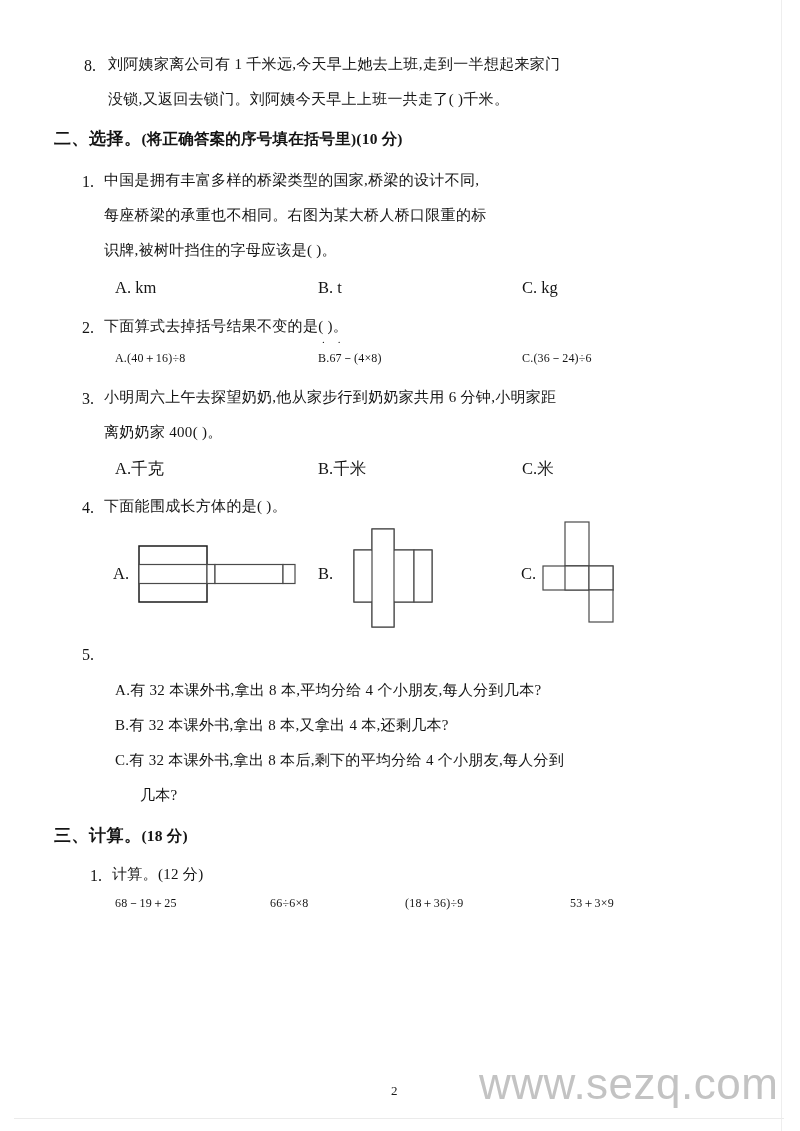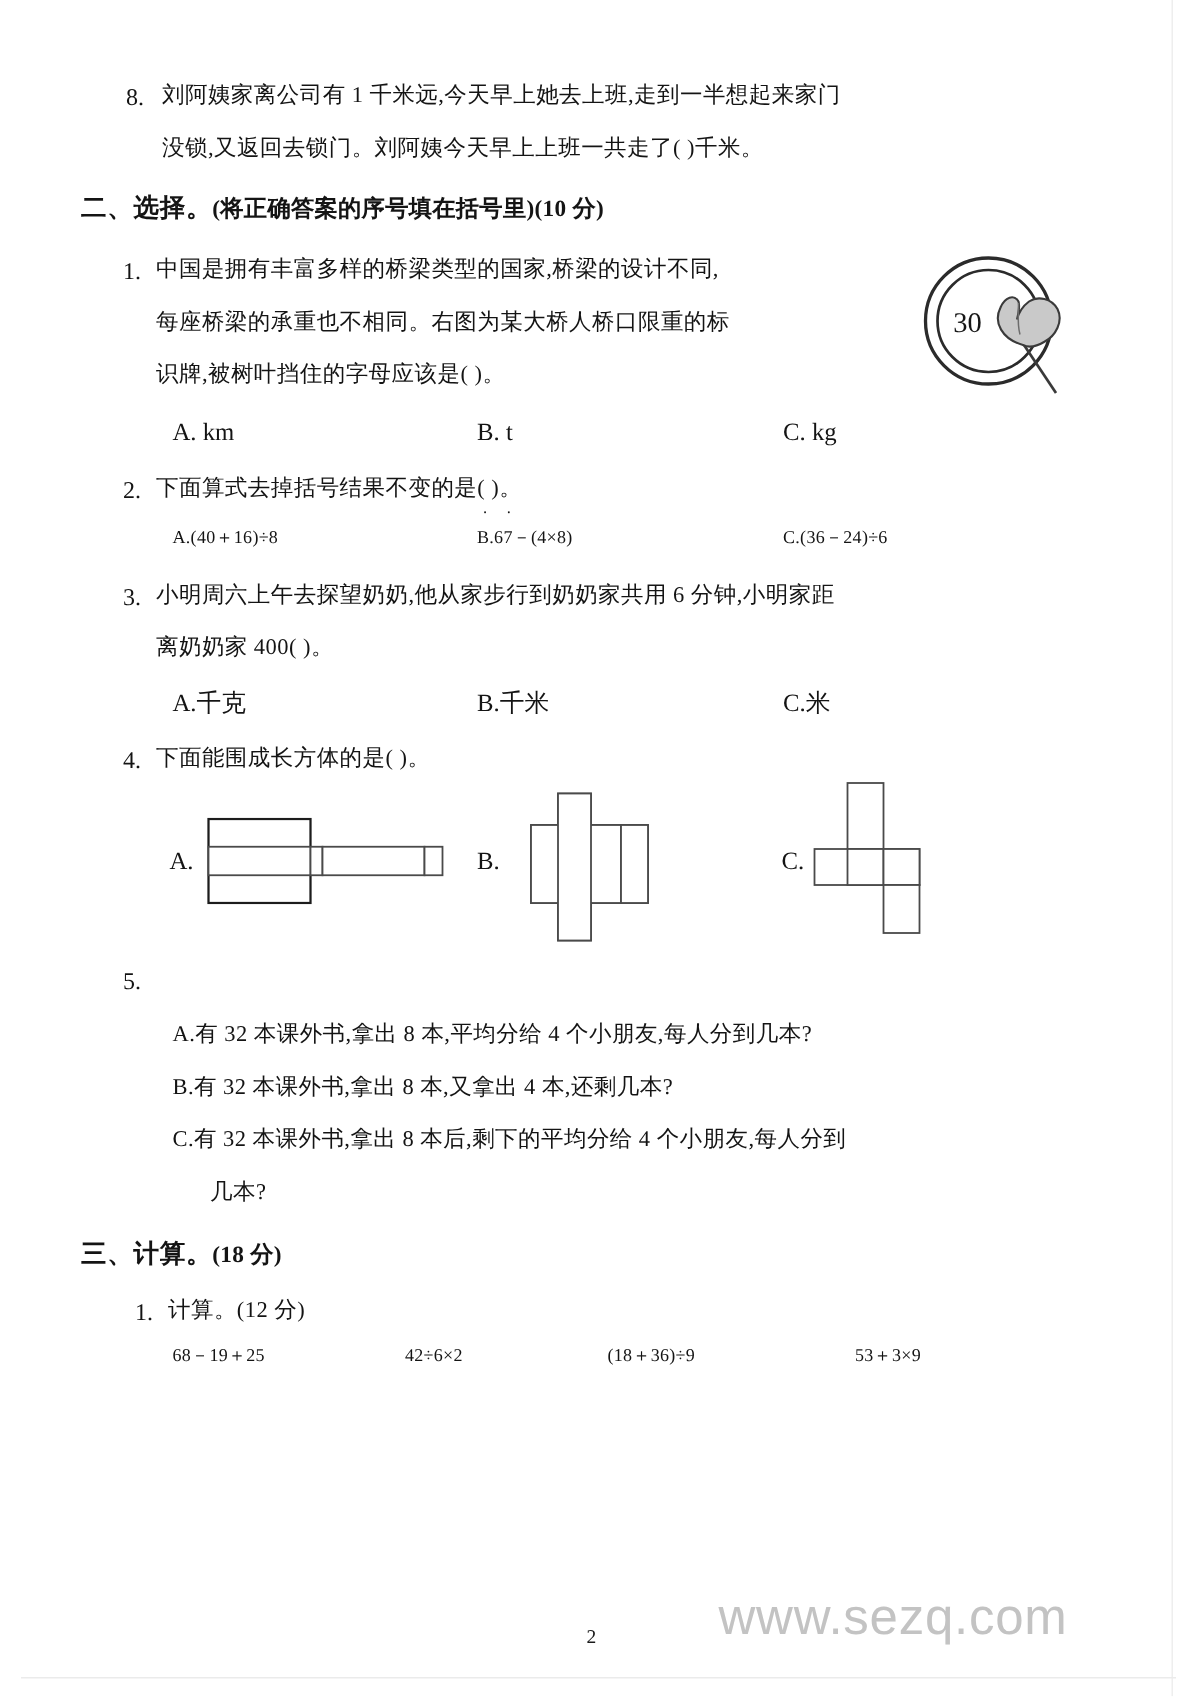--- a/index.html
+++ b/index.html
@@ -30,21 +30,21 @@
     position: absolute;
     left: 14px; top: 1118px;
     width: 770px; height: 1px;
     background: #ebebeb;
   }
   .watermark {
     position: absolute;
     left: 479px;
     top: 1059px;
     font-family: "Liberation Sans", "DejaVu Sans", sans-serif;
-    font-size: 34px;
+    font-size: 44px;
     color: #c3c3c3;
     letter-spacing: 0.5px;
     white-space: nowrap;
     user-select: none;
   }
   .page-number {
     position: absolute;
     left: 391px;
     top: 1083px;
     font-size: 13px;
@@ -134,40 +134,20 @@
 
   <div class="qnum" style="left:82px; top:174px;">1.</div>
   <div class="ln" style="left:104px; top:173px;">中国是拥有丰富多样的桥梁类型的国家,桥梁的设计不同,</div>
   <div class="ln" style="left:104px; top:208px;">每座桥梁的承重也不相同。右图为某大桥人桥口限重的标</div>
   <div class="ln" style="left:104px; top:243px;">识牌,被树叶挡住的字母应该是(    )。</div>
 
   <div class="opt" style="left:115px; top:280px;">A. km</div>
   <div class="opt" style="left:318px; top:280px;text-align:right;">B. t</div>
   <div class="opt" style="left:522px; top:280px;">C. kg</div>
 
-  <div class="sign">
-    <svg viewBox="0 0 104 104" width="104" height="104" aria-hidden="true">
-      <circle class="ring" cx="47" cy="48" r="42" stroke-width="2.2"></circle>
-      <circle class="ring" cx="47" cy="48" r="34" stroke-width="1.8"></circle>
-
-      <path d="M70 63 L92 96" stroke="#3a3a3a" stroke-width="1.8" fill="none"></path>
-
-      <path class="leaf-fill" d="M70 64
-               C 56 60, 50 49, 55 39
-               C 58 32, 64 30, 67 35
-               C 68 38, 67 43, 66 47
-               C 67 43, 70 38, 74 35
-               C 80 31, 89 33, 93 40
-               C 97 48, 92 58, 84 62
-               C 79 65, 74 66, 70 64 Z"></path>
-
-      <path d="M67 36 C 67 43, 66 50, 68 57" stroke="#6d6d6d" stroke-width="1" fill="none"></path>
-      <text x="33" y="55" text-anchor="middle" font-family="'Liberation Serif', serif" font-size="19" fill="#161616">30</text>
-    </svg>
-  </div>
 
   <div class="qnum" style="left:82px; top:320px;">2.</div>
   <div class="ln" style="left:104px; top:319px;">下面算式去掉括号结果不变的是(    )。</div>
   <div class="emph-dots" style="left:322px; top:334px; font-size:11px;">..</div>
 
   <div class="math" style="left:115px; top:352px;">A.(40＋16)÷8</div>
   <div class="math" style="left:318px; top:352px;">B.67－(4×8)</div>
   <div class="math" style="left:522px; top:352px;">C.(36－24)÷6</div>
 
   <div class="qnum" style="left:82px; top:391px;">3.</div>
@@ -225,20 +205,20 @@
   <div class="ln" style="left:140px; top:788px;">几本?</div>
 
   <div class="sec-head" style="left:54px; top:827px;">
     <span>三、计算。</span><span class="paren">(18 分)</span>
   </div>
 
   <div class="qnum" style="left:90px; top:868px;">1.</div>
   <div class="ln" style="left:112px; top:867px;">计算。(12 分)</div>
 
   <div class="math" style="left:115px; top:897px;">68－19＋25</div>
-  <div class="math" style="left:270px; top:897px;">42÷6×2</div>
+  <div class="math" style="left:270px; top:897px;">66÷6×8</div>
   <div class="math" style="left:405px; top:897px;">(18＋36)÷9</div>
   <div class="math" style="left:570px; top:897px;">53＋3×9</div>
 
   <div class="watermark">www.sezq.com</div>
   <div class="page-number">2</div>
 
 </div>
 
 </body></html>

